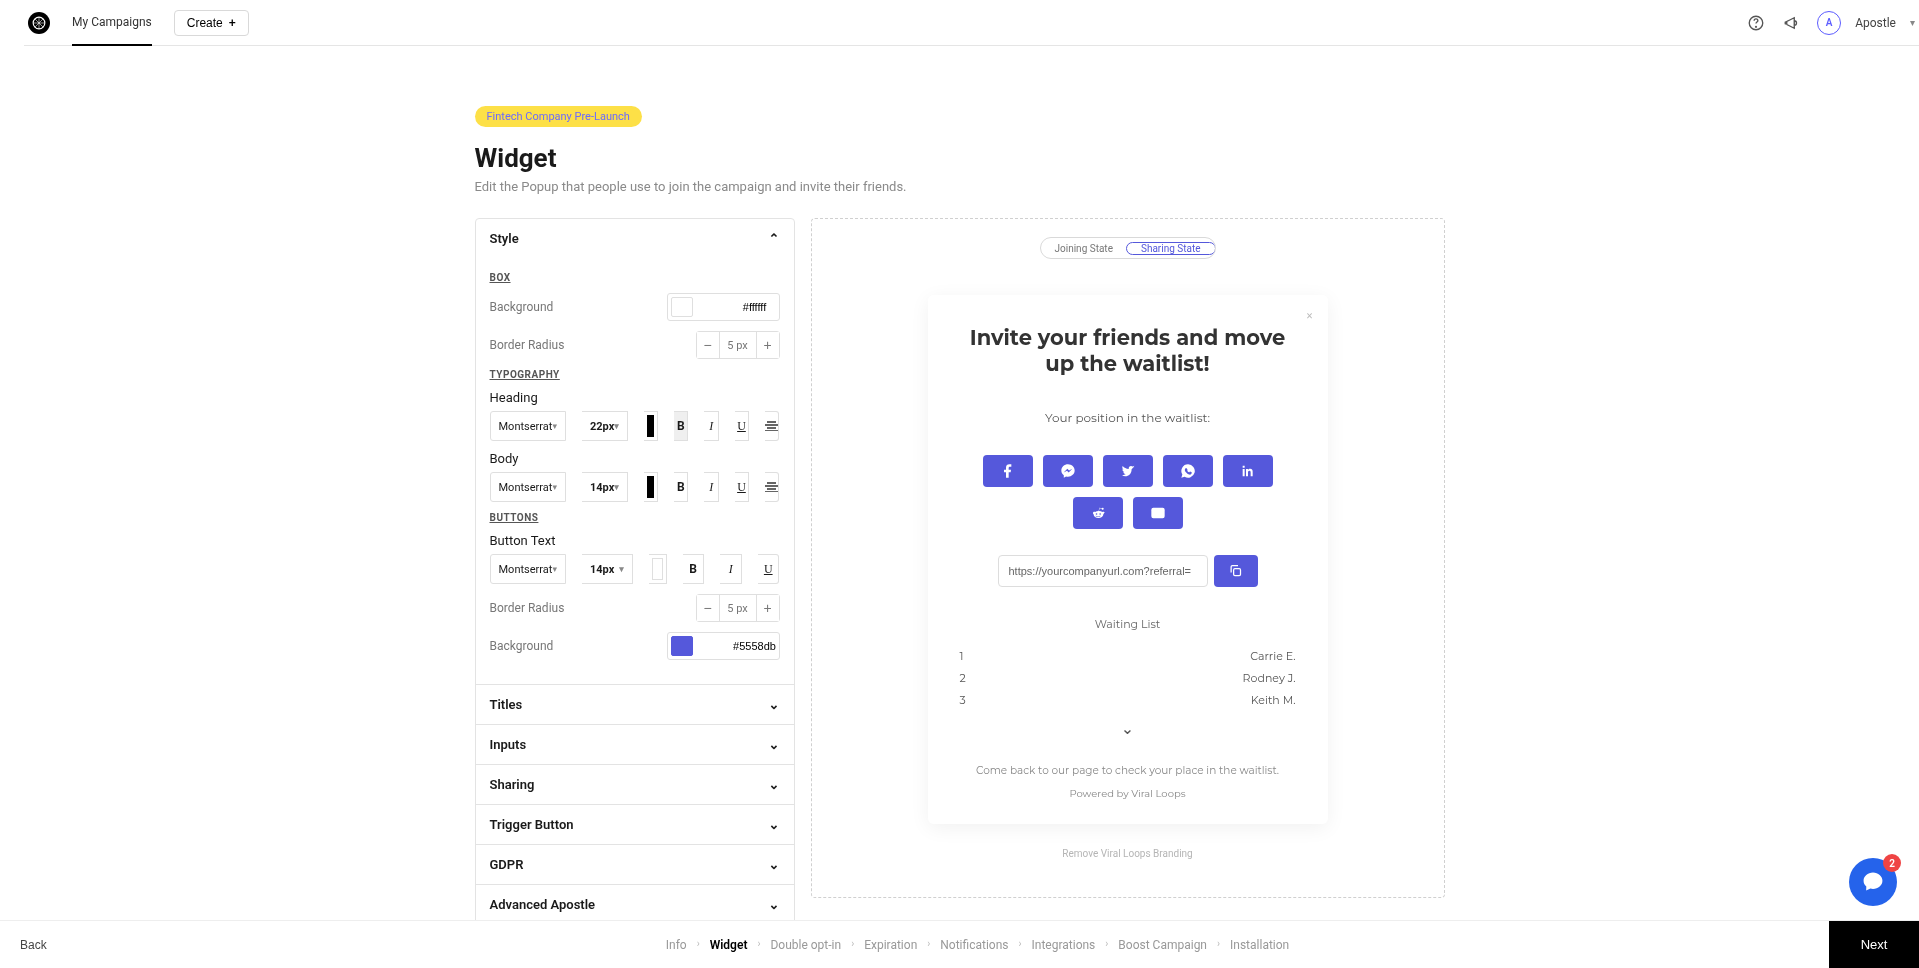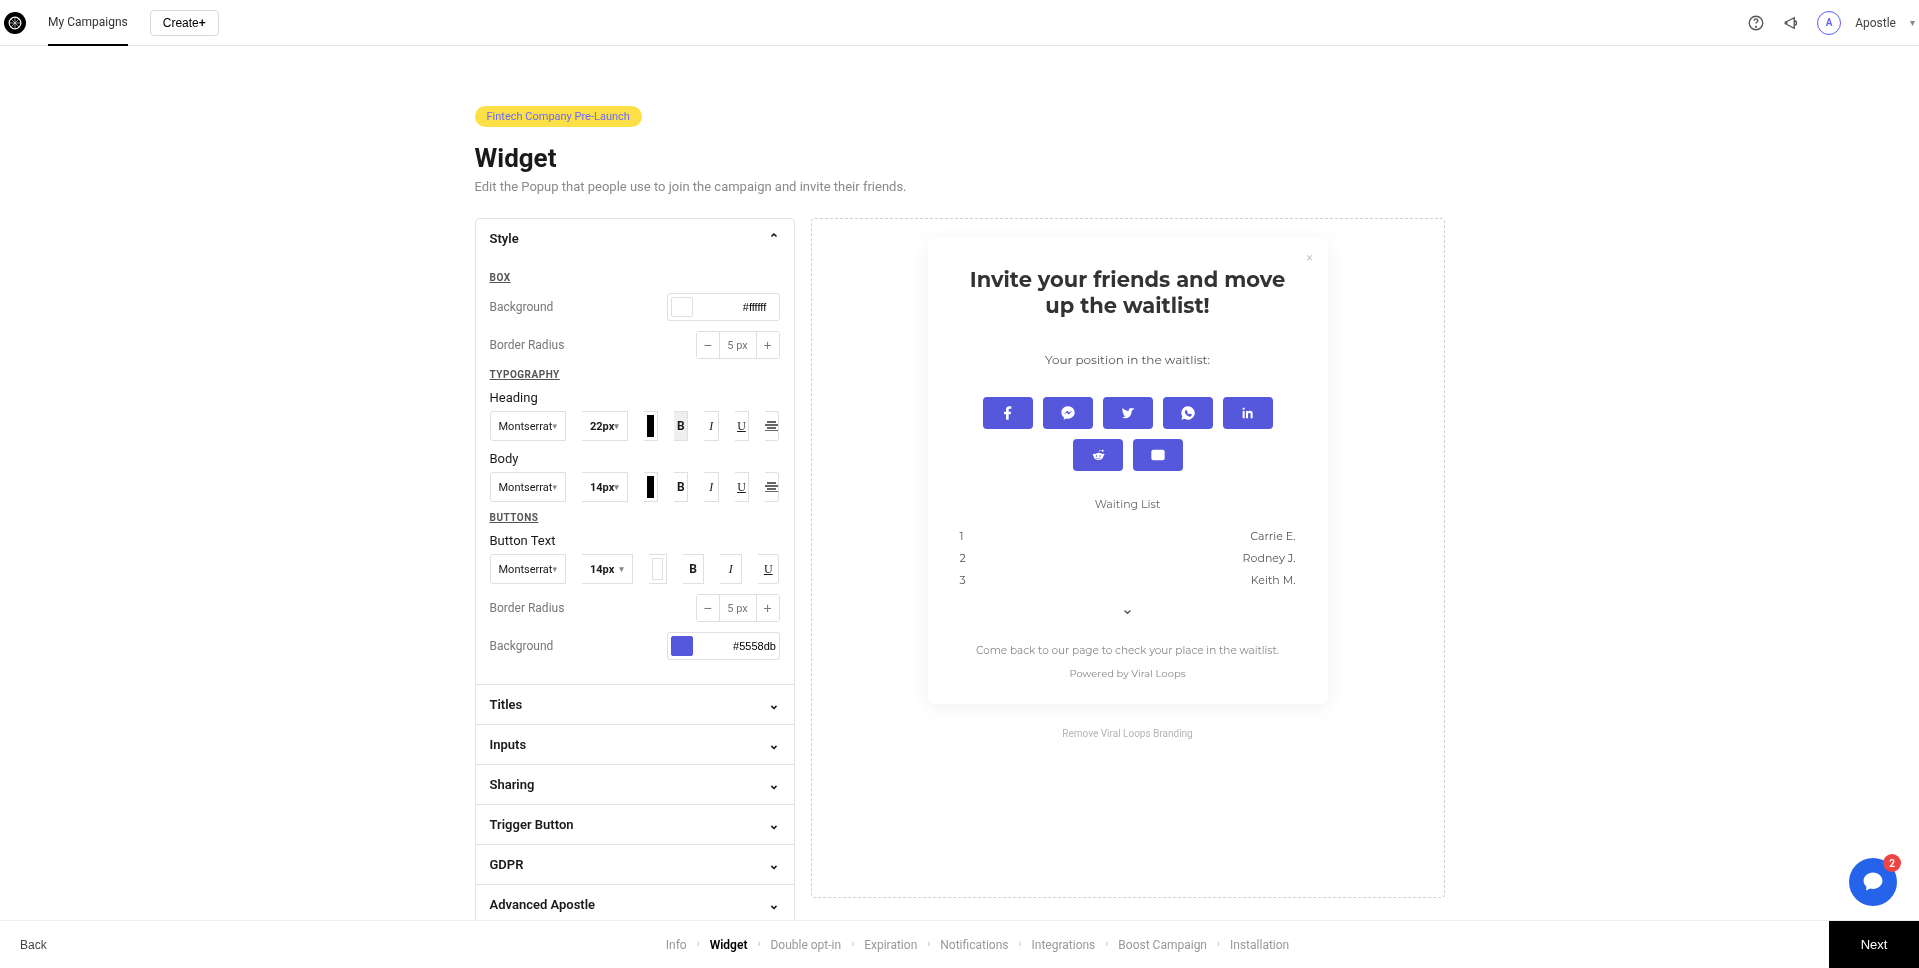--- a/index.html
+++ b/index.html
@@ -1,25 +1,25 @@
 <!DOCTYPE html>
 <html><head>
 <meta charset="utf-8">
 <style>
 * { box-sizing: border-box; margin: 0; padding: 0; }
 body { font-family: -apple-system, BlinkMacSystemFont, "Segoe UI", Roboto, Arial, sans-serif; font-size: 13px; color: #1a1a1a; background: #fff; overflow: hidden; }
 .app { width: 1919px; height: 968px; position: relative; display: flex; flex-direction: column; }
 
 
-.header { height: 46px; border-bottom: 1px solid #e5e5e5; display: flex; align-items: center; padding: 0 4px; justify-content: space-between; }
+.header { height: 46px; border-bottom: 1px solid #e5e5e5; display: flex; align-items: center; padding: 0 4px; justify-content: space-between; margin-left: 24px; }
 .header-left { display: flex; align-items: center; gap: 22px; }
 .logo { width: 22px; height: 22px; background: #000; border-radius: 50%; display:flex; align-items:center; justify-content:center;}
 .logo svg { width: 14px; height:14px; }
 .nav-link { font-size: 12px; color: #333; padding-bottom: 15px; margin-bottom: -15px; border-bottom: 2px solid #000; cursor:pointer;}
-.btn-create { border: 1px solid #d9d9d9; background: #fff; border-radius: 4px; padding: 5px 12px; font-size: 12px; display: flex; align-items: center; cursor:pointer;}
+.btn-create { border: 1px solid #d9d9d9; background: #fff; border-radius: 4px; padding: 5px 12px; font-size: 12px; display: flex; align-items: center; gap: 6px; cursor:pointer;}
 .plus { font-weight: bold; }
 .header-right { display: flex; align-items: center; gap: 14px; }
 .icon-btn { width: 22px; height: 22px; display:flex; align-items:center; justify-content:center; color:#555; cursor:pointer;}
 .avatar { width: 24px; height: 24px; border-radius: 50%; border: 1.5px solid #5c5cff; display:flex; align-items:center; justify-content:center; font-size:10px; color:#5c5cff; font-weight:600;}
 .user-name { font-size: 12px; color:#444; }
 .chev-down { color:#888; font-size:10px; }
 
 
 .main { flex: 1; display: flex; justify-content: center; overflow-y: auto; position: relative; padding-bottom: 40px;}
 .content-wrap { width: 970px; padding-top: 60px; display:flex; flex-direction:column;}
@@ -295,20 +295,26 @@
             </div>
           <div class="section">
               <div class="section-header">
                 <span>Advanced Apostle</span>
                 <span>⌄</span>
               </div>
             </div>
         </div>
 
         <div class="preview-wrap">
+          <div class="state-toggle">
+            <div class="pill">
+              <span>Joining State</span>
+              <span class="active seg-active">Sharing State</span>
+            </div>
+          </div>
 
           <div class="widget-card">
             <div class="x">×</div>
             <div class="w-title">Invite your friends and move up the waitlist!</div>
             <div class="w-sub">Your position in the waitlist:</div>
             <div class="social-grid">
               <div class="soc">
                   <svg viewBox="0 0 24 24">
                     <path d="M13 22v-8h3l.5-4H13V7.5c0-1 .3-2 2-2h2V2h-3c-3 0-5 1.8-5 5v3H6v4h3v8h4z"></path>
                   </svg>
@@ -335,20 +341,29 @@
                 </div>
               <div class="soc">
                   <svg viewBox="0 0 24 24">
                     <path d="M22 12c0-1.1-.9-2-2-2-.5 0-1 .2-1.4.6-1.3-.9-3.1-1.5-5.1-1.6l1-4 3 .7c0 .8.7 1.5 1.5 1.5S20.5 6.4 20.5 5.5 19.8 4 19 4c-.6 0-1.1.3-1.3.8l-3.4-.8-.2.1-1.2 4.9c-2 .1-3.8.7-5.2 1.6C7.4 10.2 6.9 10 6.4 10c-1.1 0-2 .9-2 2 0 .8.5 1.5 1.1 1.8 0 .2-.1.4-.1.6 0 2.8 3.3 5.1 7.3 5.1s7.3-2.3 7.3-5.1c0-.2 0-.4-.1-.6.6-.3 1.1-1 1.1-1.8zM8.5 13.5c0-.7.6-1.3 1.3-1.3s1.3.6 1.3 1.3-.6 1.3-1.3 1.3-1.3-.6-1.3-1.3zm7 3.3c-.8.8-2.3 1.2-3.5 1.2s-2.7-.4-3.5-1.2c-.1-.1-.1-.4 0-.5s.4-.1.5 0c.6.6 1.9 1 3 1s2.4-.4 3-1c.1-.1.4-.1.5 0s.1.4 0 .5zm-.3-2c-.7 0-1.3-.6-1.3-1.3s.6-1.3 1.3-1.3 1.3.6 1.3 1.3-.6 1.3-1.3 1.3z"></path>
                   </svg>
                 </div>
               <div class="soc">
                   <svg viewBox="0 0 24 24" fill="none" stroke="#fff" stroke-width="2">
                     <rect x="3" y="5" width="18" height="14" rx="2"></rect>
                     <path d="M3 7l9 6 9-6"></path>
+                  </svg>
+                </div>
+            </div>
+            <div class="ref-row">
+              <input class="ref-input" value="https://yourcompanyurl.com?referral=" style="">
+              <div class="copy-btn">
+                  <svg viewBox="0 0 24 24" stroke-width="2">
+                    <rect x="9" y="9" width="11" height="11" rx="2"></rect>
+                    <path d="M5 15V6a2 2 0 012-2h9"></path>
                   </svg>
                 </div>
             </div>
             <div class="wl-title">Waiting List</div>
             <div class="wl-list" id="wl-list">
                 <div class="wl-row">
                   <span>1</span>
                   <span>Carrie E.</span>
                 </div>
                 <div class="wl-row">

